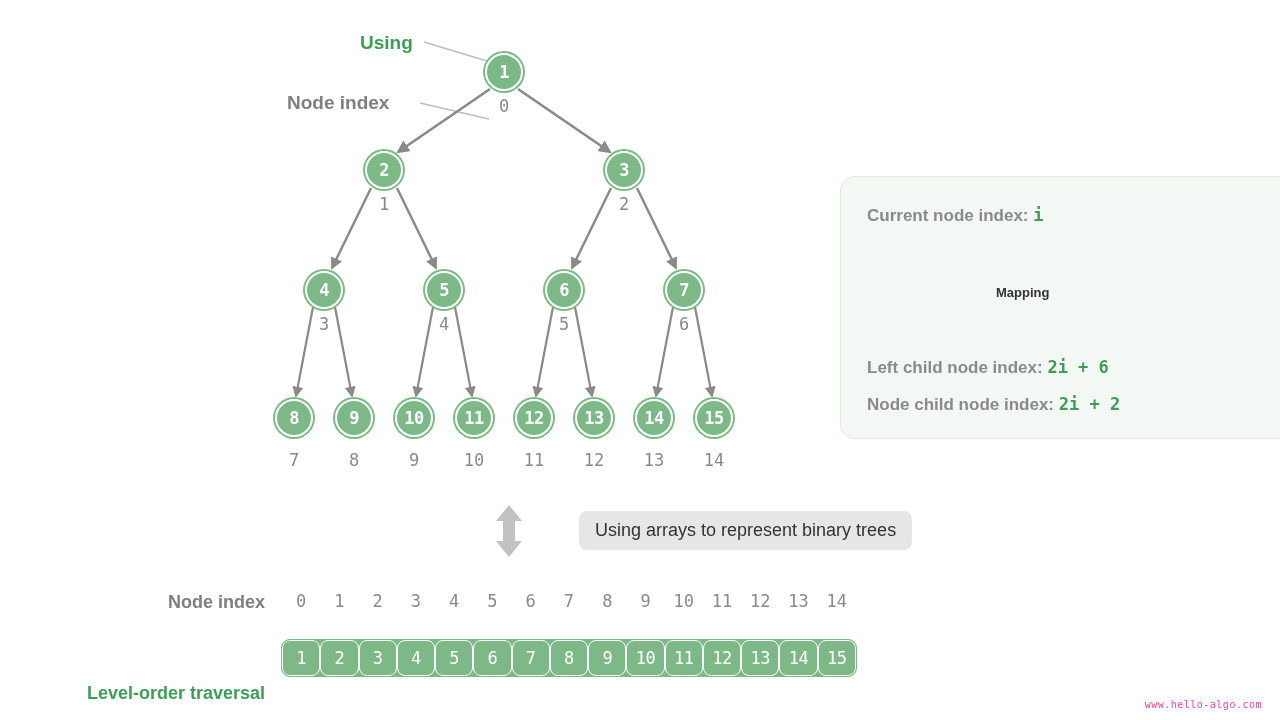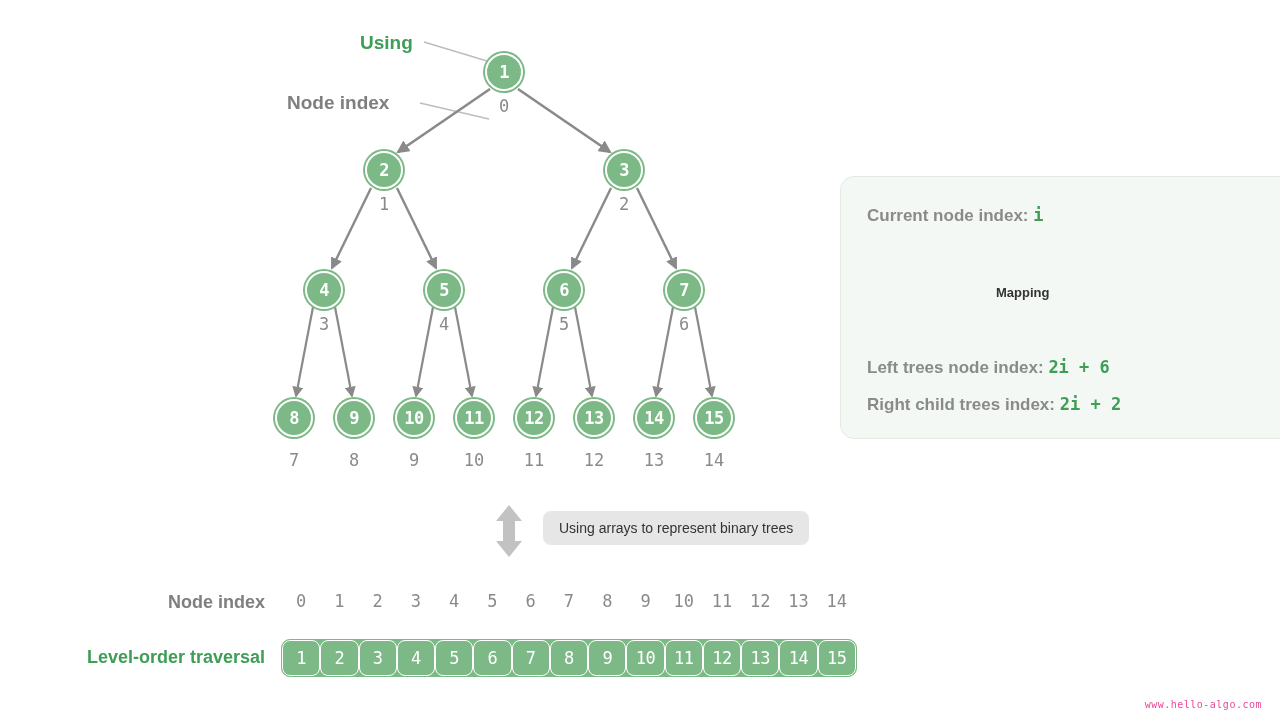--- a/index.html
+++ b/index.html
@@ -103,35 +103,36 @@
     color: #333333;
     white-space: nowrap;
   }
 
   
   .caption-pill {
     position: absolute;
     background: #e6e6e6;
     border-radius: 8px;
     padding: 9px 16px;
-    font-size: 14px;
+    font-size: 18px;
     color: #333333;
     white-space: nowrap;
+    margin-left: 36px;
   }
 
   
   .row-label {
     position: absolute;
     font-size: 18px;
     font-weight: bold;
     white-space: nowrap;
     text-align: right;
   }
   .row-label.gray { color: #7f7f7f; }
-  .row-label.green { color: #3e9e56; }
+  .row-label.green { color: #3e9e56; margin-top: 36px; }
 
   .idx-row {
     position: absolute;
     left: 282px;
     top: 591px;
     width: 574px;
     display: flex;
   }
   .idx-cell {
     width: 38.27px;
@@ -256,24 +257,24 @@
       <div class="node" style="left: 695px; top: 399px;">15</div>
       <div class="node-idx" style="left: 694px; top: 450px; width: 40px;">14</div>
     </div>
 
   <div class="infobox">
     <div class="info-line" style="left:26px; top:28px;">
       <span>Current node index: </span><span class="val">i</span>
     </div>
     <div class="map-word" style="left:155px; top:108px;">Mapping</div>
     <div class="info-line" style="left:26px; top:180px;">
-      <span>Left trees node index: </span><span class="val">2i + 6</span>
+      <span>Left child node index: </span><span class="val">2i + 6</span>
     </div>
     <div class="info-line" style="left:26px; top:217px;">
-      <span>Right child trees index: </span><span class="val">2i + 2</span>
+      <span>Node child node index: </span><span class="val">2i + 2</span>
     </div>
   </div>
 
   <div class="caption-pill" style="left:543px; top:511px;">Using arrays to represent binary trees</div>
 
   <div class="row-label gray" style="left:60px; top:592px; width:205px;">Node index</div>
   <div class="row-label green" style="left:20px; top:647px; width:245px;">Level-order traversal</div>
 
   <div class="idx-row" id="index-row">
       <div class="idx-cell">0</div>

